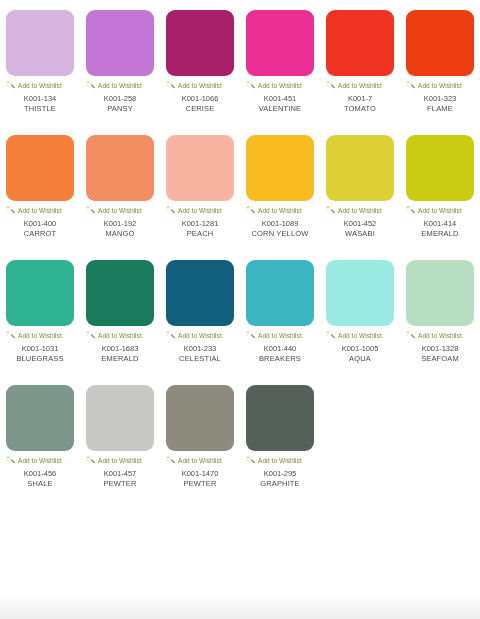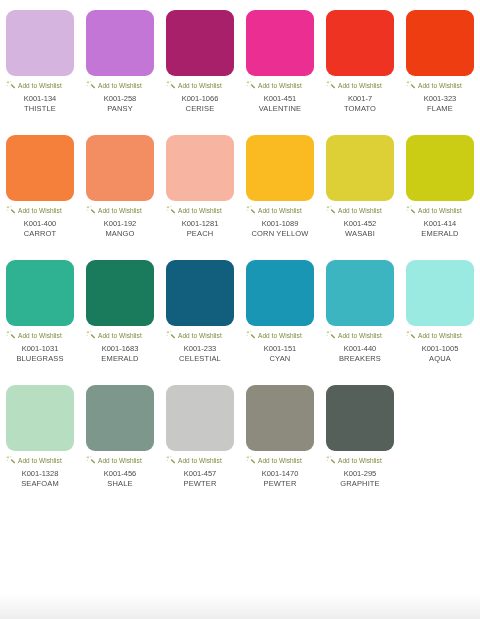--- a/index.html
+++ b/index.html
@@ -299,34 +299,20 @@
         <path d="M2.0 0.6 L2.45 1.75 L3.6 2.2 L2.45 2.65 L2.0 3.8 L1.55 2.65 L0.4 2.2 L1.55 1.75 Z" fill="#b9c27e"></path>
         <path d="M4.9 0.4 L5.2 1.15 L5.95 1.45 L5.2 1.75 L4.9 2.5 L4.6 1.75 L3.85 1.45 L4.6 1.15 Z" fill="#d2d8a6"></path>
         <path d="M1.1 4.6 L1.35 5.2 L1.95 5.45 L1.35 5.7 L1.1 6.3 L0.85 5.7 L0.25 5.45 L0.85 5.2 Z" fill="#c6cf92"></path>
       </svg>
       <span class="wishlist-label">Add to Wishlist</span>
     </div>
     <div class="sku-code">K001-233</div>
     <div class="color-name">CELESTIAL</div>
   </div>
     <div class="swatch-cell">
-    <div class="swatch-chip" style="background: rgb(26, 150, 181);"></div>
-    <div class="wishlist-row">
-      <svg class="wand-icon" viewBox="0 0 10 10">
-        <path d="M5.6 4.0 L9.2 7.6 L8.2 8.6 L4.6 5.0 Z" fill="#8e9a56"></path>
-        <path d="M2.0 0.6 L2.45 1.75 L3.6 2.2 L2.45 2.65 L2.0 3.8 L1.55 2.65 L0.4 2.2 L1.55 1.75 Z" fill="#b9c27e"></path>
-        <path d="M4.9 0.4 L5.2 1.15 L5.95 1.45 L5.2 1.75 L4.9 2.5 L4.6 1.75 L3.85 1.45 L4.6 1.15 Z" fill="#d2d8a6"></path>
-        <path d="M1.1 4.6 L1.35 5.2 L1.95 5.45 L1.35 5.7 L1.1 6.3 L0.85 5.7 L0.25 5.45 L0.85 5.2 Z" fill="#c6cf92"></path>
-      </svg>
-      <span class="wishlist-label">Add to Wishlist</span>
-    </div>
-    <div class="sku-code">K001-151</div>
-    <div class="color-name">CYAN</div>
-  </div>
-    <div class="swatch-cell">
     <div class="swatch-chip" style="background: rgb(60, 181, 192);"></div>
     <div class="wishlist-row">
       <svg class="wand-icon" viewBox="0 0 10 10">
         <path d="M5.6 4.0 L9.2 7.6 L8.2 8.6 L4.6 5.0 Z" fill="#8e9a56"></path>
         <path d="M2.0 0.6 L2.45 1.75 L3.6 2.2 L2.45 2.65 L2.0 3.8 L1.55 2.65 L0.4 2.2 L1.55 1.75 Z" fill="#b9c27e"></path>
         <path d="M4.9 0.4 L5.2 1.15 L5.95 1.45 L5.2 1.75 L4.9 2.5 L4.6 1.75 L3.85 1.45 L4.6 1.15 Z" fill="#d2d8a6"></path>
         <path d="M1.1 4.6 L1.35 5.2 L1.95 5.45 L1.35 5.7 L1.1 6.3 L0.85 5.7 L0.25 5.45 L0.85 5.2 Z" fill="#c6cf92"></path>
       </svg>
       <span class="wishlist-label">Add to Wishlist</span>
     </div>

